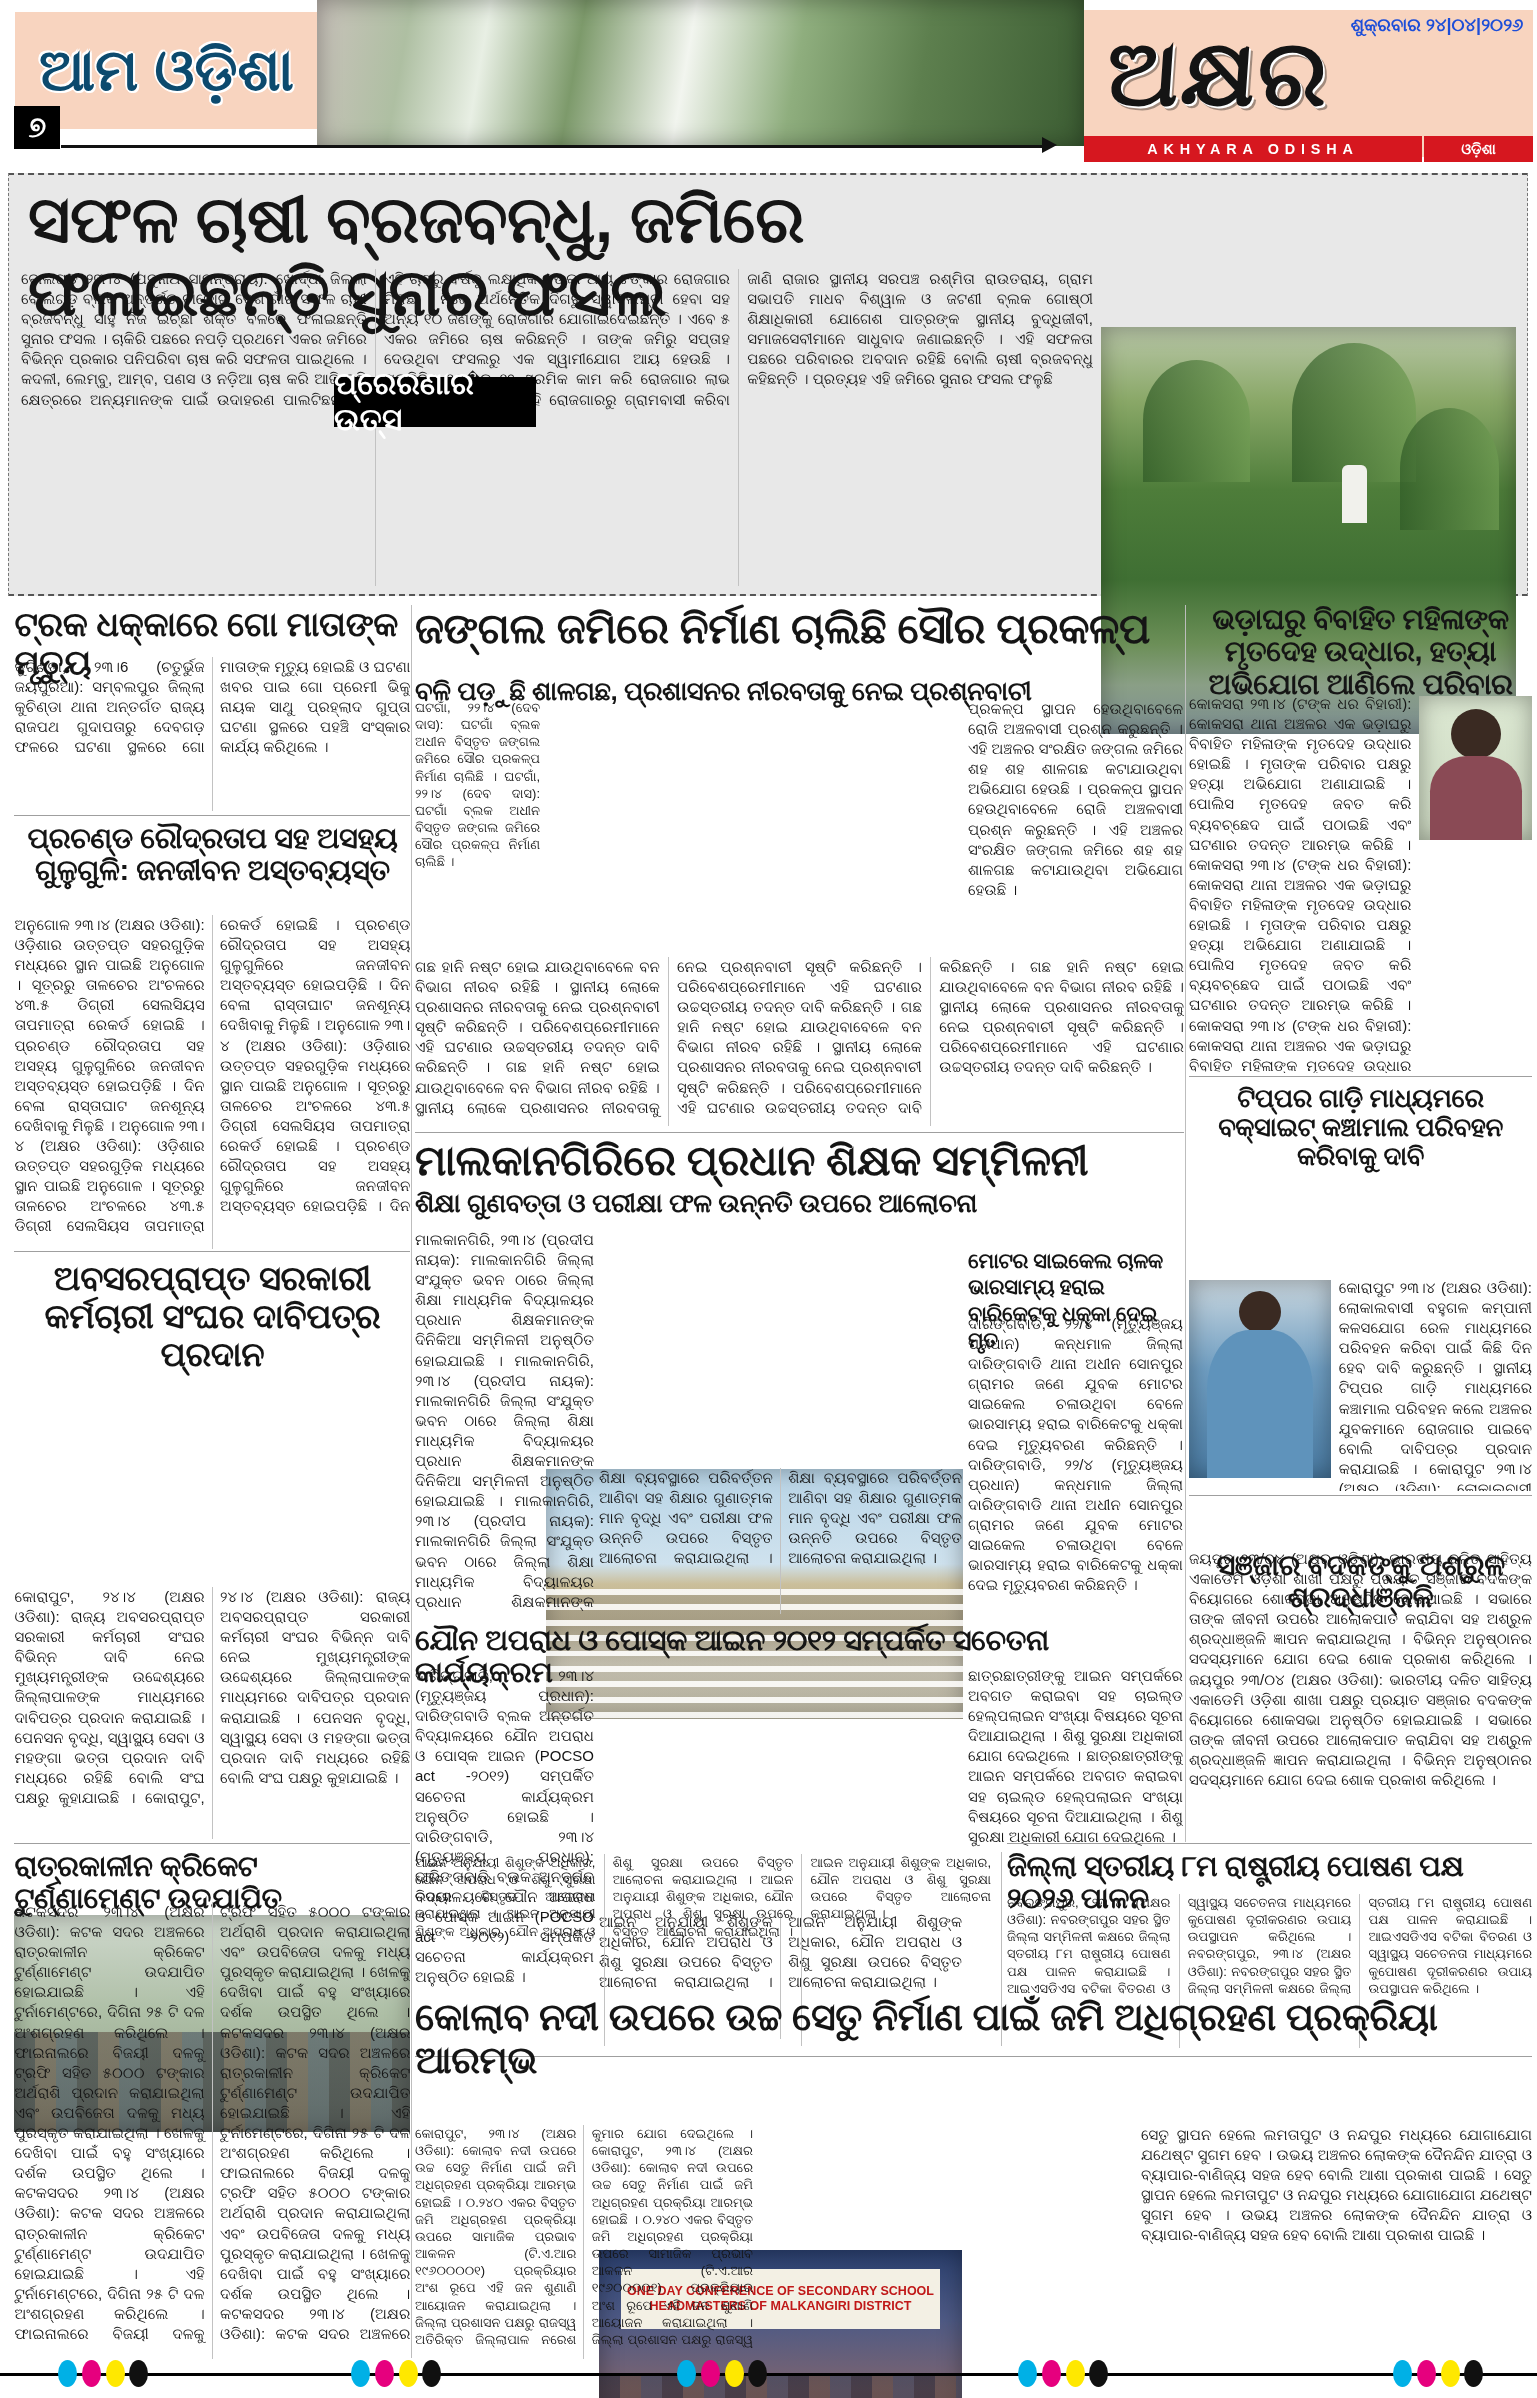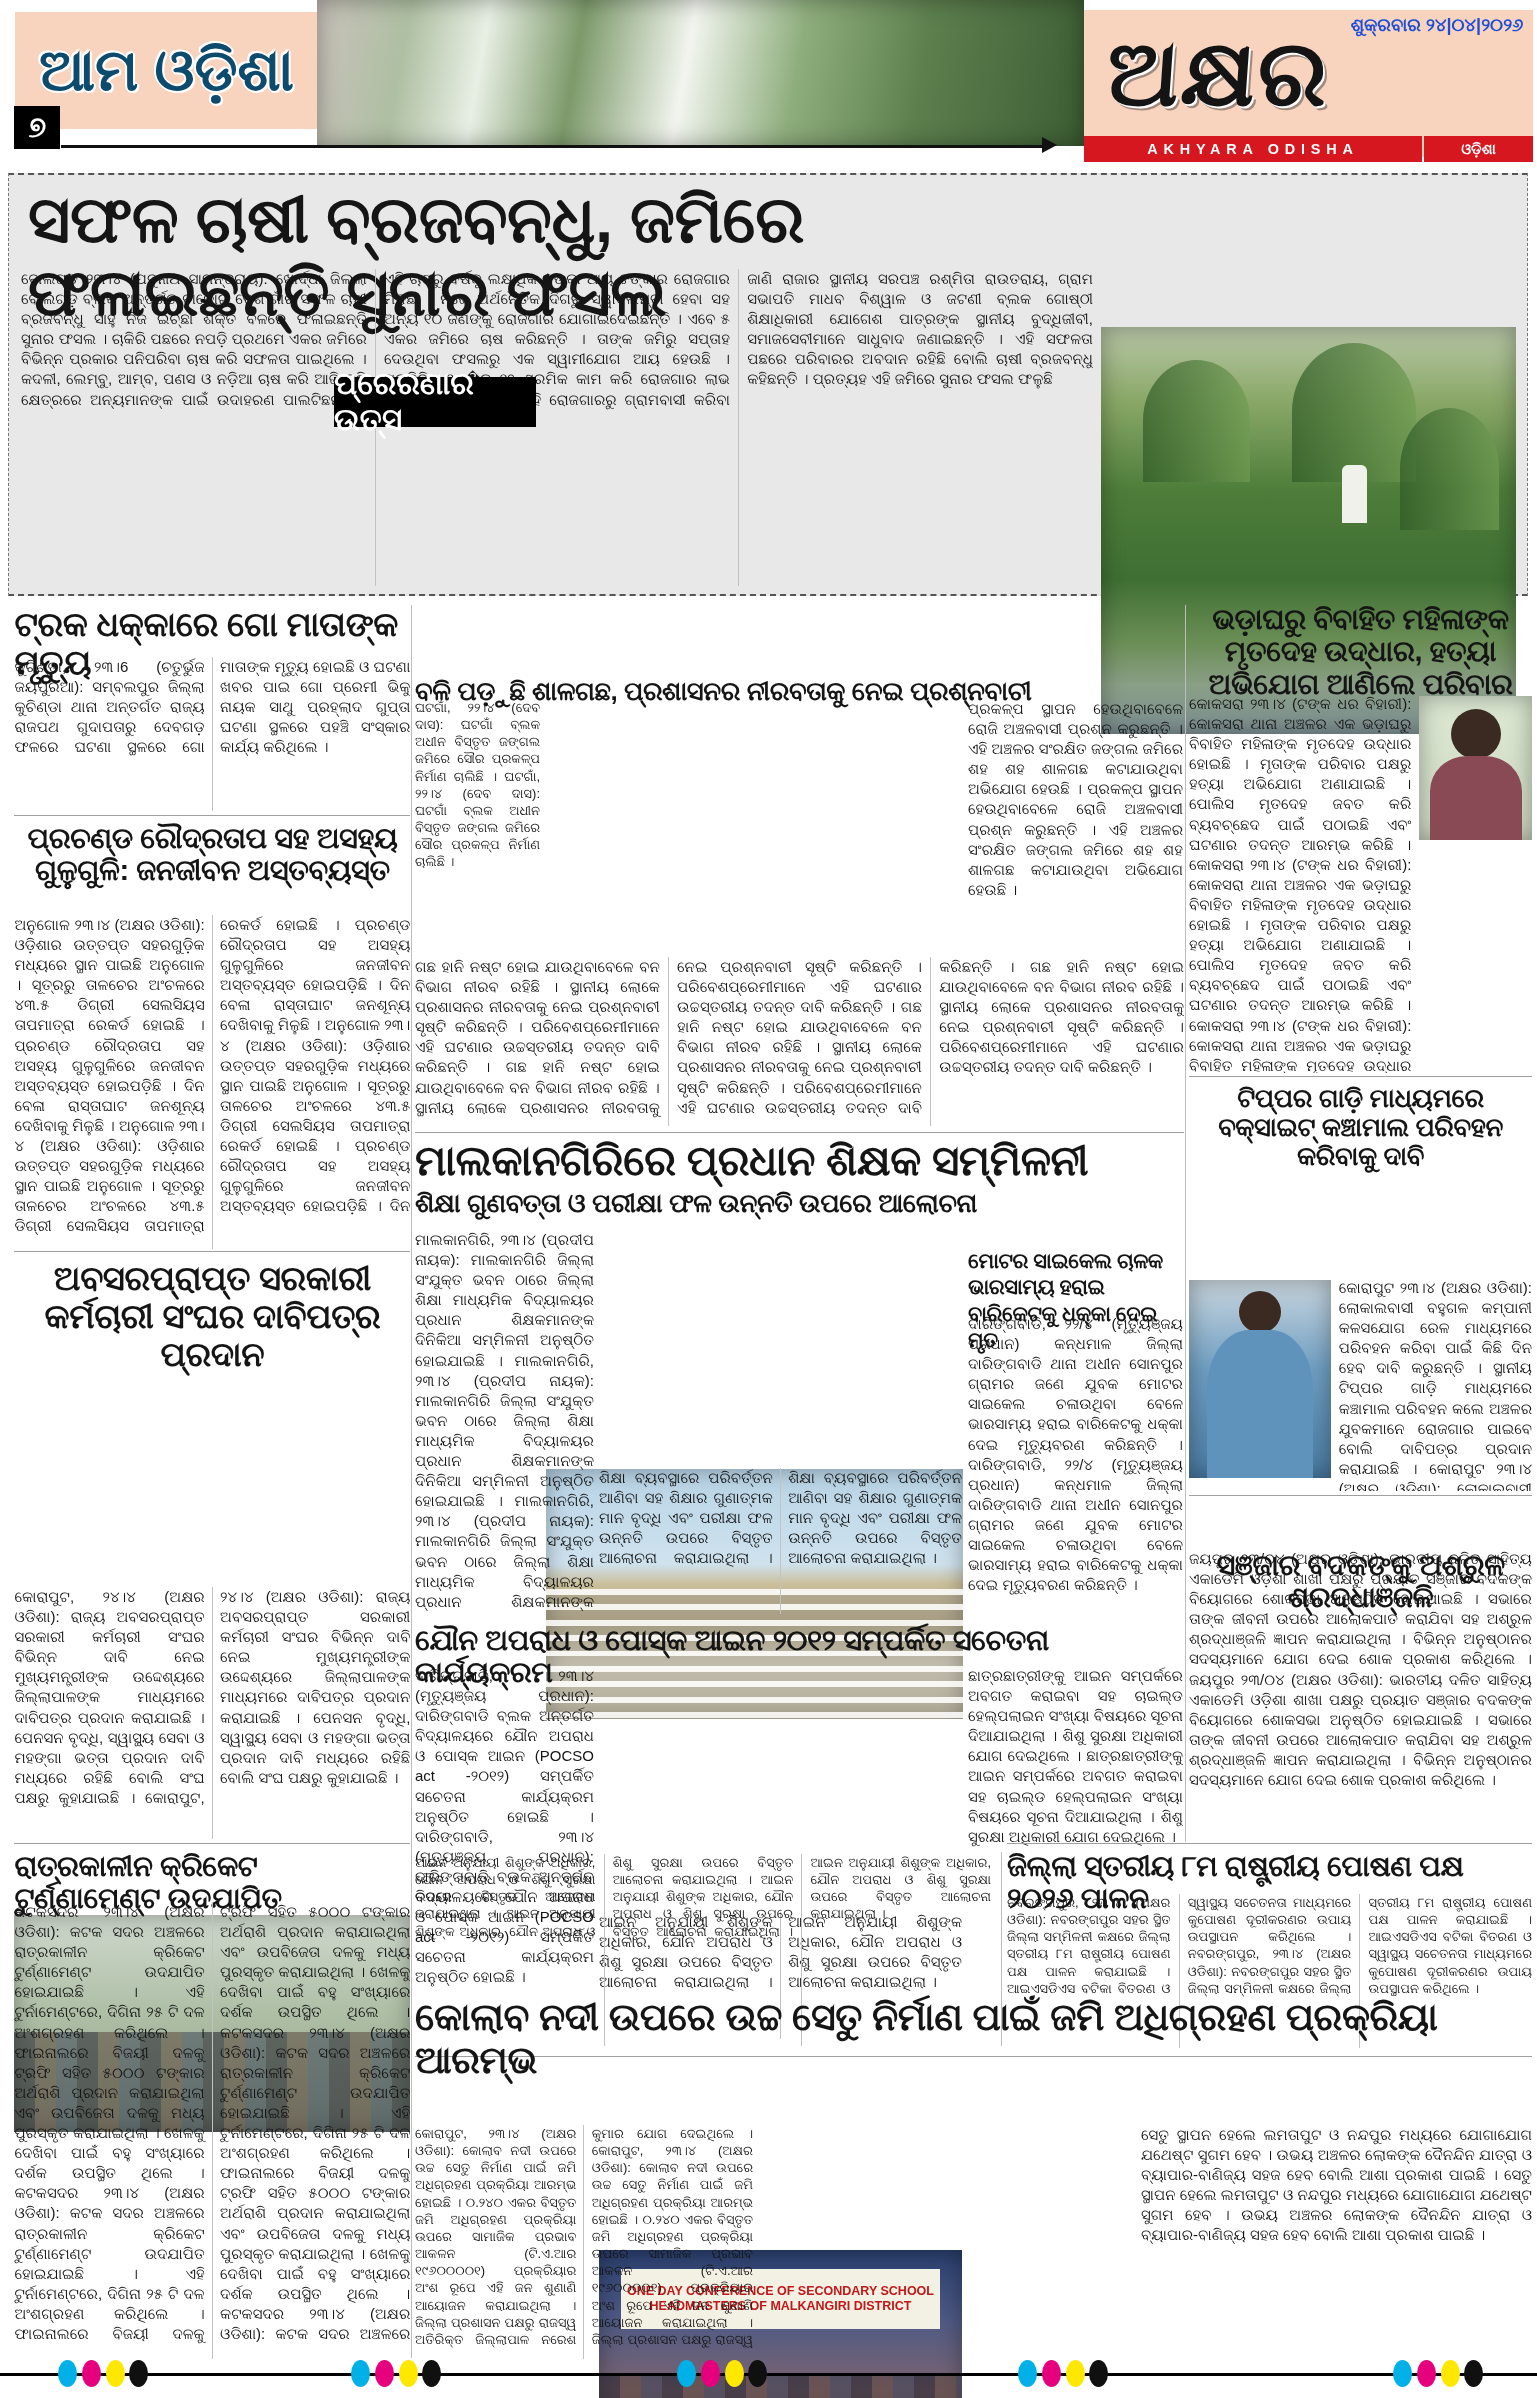--- a/index.html
+++ b/index.html
@@ -113,20 +113,21 @@
   <div class="abs hl h-lg center" style="left:14.4px;top:1259px;width:396px;">ଅବସରପ୍ରାପ୍ତ ସରକାରୀ କର୍ମଚାରୀ ସଂଘର ଦାବିପତ୍ର ପ୍ରଦାନ</div>
   <div class="abs photo" id="photo-retired" style="left:14.4px;top:1362px;width:396px;height:217px;">
     <div class="crowd"></div>
   </div>
   <div class="abs body-txt just cols2" style="left:14.4px;top:1587px;width:396px;height:252px;">କୋରାପୁଟ, ୨୪।୪ (ଅକ୍ଷର ଓଡିଶା): ରାଜ୍ୟ ଅବସରପ୍ରାପ୍ତ ସରକାରୀ କର୍ମଚାରୀ ସଂଘର ବିଭିନ୍ନ ଦାବି ନେଇ ମୁଖ୍ୟମନ୍ତ୍ରୀଙ୍କ ଉଦ୍ଦେଶ୍ୟରେ ଜିଲ୍ଲାପାଳଙ୍କ ମାଧ୍ୟମରେ ଦାବିପତ୍ର ପ୍ରଦାନ କରାଯାଇଛି । ପେନସନ ବୃଦ୍ଧି, ସ୍ୱାସ୍ଥ୍ୟ ସେବା ଓ ମହଙ୍ଗା ଭତ୍ତା ପ୍ରଦାନ ଦାବି ମଧ୍ୟରେ ରହିଛି ବୋଲି ସଂଘ ପକ୍ଷରୁ କୁହାଯାଇଛି । କୋରାପୁଟ, ୨୪।୪ (ଅକ୍ଷର ଓଡିଶା): ରାଜ୍ୟ ଅବସରପ୍ରାପ୍ତ ସରକାରୀ କର୍ମଚାରୀ ସଂଘର ବିଭିନ୍ନ ଦାବି ନେଇ ମୁଖ୍ୟମନ୍ତ୍ରୀଙ୍କ ଉଦ୍ଦେଶ୍ୟରେ ଜିଲ୍ଲାପାଳଙ୍କ ମାଧ୍ୟମରେ ଦାବିପତ୍ର ପ୍ରଦାନ କରାଯାଇଛି । ପେନସନ ବୃଦ୍ଧି, ସ୍ୱାସ୍ଥ୍ୟ ସେବା ଓ ମହଙ୍ଗା ଭତ୍ତା ପ୍ରଦାନ ଦାବି ମଧ୍ୟରେ ରହିଛି ବୋଲି ସଂଘ ପକ୍ଷରୁ କୁହାଯାଇଛି ।</div>
   <div class="abs hrule" style="left:14.4px;top:1843px;width:396px;"></div>
 
   <div class="abs hl h-md" style="left:14.4px;top:1850px;width:396px;">ରାତ୍ରକାଳୀନ କ୍ରିକେଟ ଟୁର୍ଣ୍ଣାମେଣ୍ଟ ଉଦଯାପିତ</div>
   <div class="abs body-txt just cols2" style="left:14.4px;top:1902px;width:396px;height:457px;">କଟକସଦର ୨୩।୪ (ଅକ୍ଷର ଓଡିଶା): କଟକ ସଦର ଅଞ୍ଚଳରେ ରାତ୍ରକାଳୀନ କ୍ରିକେଟ ଟୁର୍ଣ୍ଣାମେଣ୍ଟ ଉଦଯାପିତ ହୋଇଯାଇଛି । ଏହି ଟୁର୍ନାମେଣ୍ଟରେ, ଦିଗିନା ୨୫ ଟି ଦଳ ଅଂଶଗ୍ରହଣ କରିଥିଲେ । ଫାଇନାଲରେ ବିଜୟୀ ଦଳକୁ ଟ୍ରଫି ସହିତ ୫୦୦୦ ଟଙ୍କାର ଅର୍ଥରାଶି ପ୍ରଦାନ କରାଯାଇଥିଲା ଏବଂ ଉପବିଜେତା ଦଳକୁ ମଧ୍ୟ ପୁରସ୍କୃତ କରାଯାଇଥିଲା । ଖେଳକୁ ଦେଖିବା ପାଇଁ ବହୁ ସଂଖ୍ୟାରେ ଦର୍ଶକ ଉପସ୍ଥିତ ଥିଲେ । କଟକସଦର ୨୩।୪ (ଅକ୍ଷର ଓଡିଶା): କଟକ ସଦର ଅଞ୍ଚଳରେ ରାତ୍ରକାଳୀନ କ୍ରିକେଟ ଟୁର୍ଣ୍ଣାମେଣ୍ଟ ଉଦଯାପିତ ହୋଇଯାଇଛି । ଏହି ଟୁର୍ନାମେଣ୍ଟରେ, ଦିଗିନା ୨୫ ଟି ଦଳ ଅଂଶଗ୍ରହଣ କରିଥିଲେ । ଫାଇନାଲରେ ବିଜୟୀ ଦଳକୁ ଟ୍ରଫି ସହିତ ୫୦୦୦ ଟଙ୍କାର ଅର୍ଥରାଶି ପ୍ରଦାନ କରାଯାଇଥିଲା ଏବଂ ଉପବିଜେତା ଦଳକୁ ମଧ୍ୟ ପୁରସ୍କୃତ କରାଯାଇଥିଲା । ଖେଳକୁ ଦେଖିବା ପାଇଁ ବହୁ ସଂଖ୍ୟାରେ ଦର୍ଶକ ଉପସ୍ଥିତ ଥିଲେ । କଟକସଦର ୨୩।୪ (ଅକ୍ଷର ଓଡିଶା): କଟକ ସଦର ଅଞ୍ଚଳରେ ରାତ୍ରକାଳୀନ କ୍ରିକେଟ ଟୁର୍ଣ୍ଣାମେଣ୍ଟ ଉଦଯାପିତ ହୋଇଯାଇଛି । ଏହି ଟୁର୍ନାମେଣ୍ଟରେ, ଦିଗିନା ୨୫ ଟି ଦଳ ଅଂଶଗ୍ରହଣ କରିଥିଲେ । ଫାଇନାଲରେ ବିଜୟୀ ଦଳକୁ ଟ୍ରଫି ସହିତ ୫୦୦୦ ଟଙ୍କାର ଅର୍ଥରାଶି ପ୍ରଦାନ କରାଯାଇଥିଲା ଏବଂ ଉପବିଜେତା ଦଳକୁ ମଧ୍ୟ ପୁରସ୍କୃତ କରାଯାଇଥିଲା । ଖେଳକୁ ଦେଖିବା ପାଇଁ ବହୁ ସଂଖ୍ୟାରେ ଦର୍ଶକ ଉପସ୍ଥିତ ଥିଲେ । କଟକସଦର ୨୩।୪ (ଅକ୍ଷର ଓଡିଶା): କଟକ ସଦର ଅଞ୍ଚଳରେ ରାତ୍ରକାଳୀନ କ୍ରିକେଟ ଟୁର୍ଣ୍ଣାମେଣ୍ଟ ଉଦଯାପିତ ହୋଇଯାଇଛି । ଏହି ଟୁର୍ନାମେଣ୍ଟରେ, ଦିଗିନା ୨୫ ଟି ଦଳ ଅଂଶଗ୍ରହଣ କରିଥିଲେ । ଫାଇନାଲରେ ବିଜୟୀ ଦଳକୁ ଟ୍ରଫି ସହିତ ୫୦୦୦ ଟଙ୍କାର ଅର୍ଥରାଶି ପ୍ରଦାନ କରାଯାଇଥିଲା ଏବଂ ଉପବିଜେତା ଦଳକୁ ମଧ୍ୟ ପୁରସ୍କୃତ କରାଯାଇଥିଲା । ଖେଳକୁ ଦେଖିବା ପାଇଁ ବହୁ ସଂଖ୍ୟାରେ ଦର୍ଶକ ଉପସ୍ଥିତ ଥିଲେ ।</div>
 
+  <div class="abs hl h-xl" style="left:415px;top:605px;width:769px;">ଜଙ୍ଗଲ ଜମିରେ ନିର୍ମାଣ ଚାଲିଛି ସୌର ପ୍ରକଳ୍ପ</div>
   <div class="abs hl h-sm" style="left:415px;top:659px;width:769px;margin-top:18px;">ବଳି ପଡ଼ୁଛି ଶାଳଗଛ, ପ୍ରଶାସନର ନୀରବତାକୁ ନେଇ ପ୍ରଶ୍ନବାଚୀ</div>
   <div class="abs body-sm just" style="left:415px;top:699px;width:125px;height:250px;">ଘଟଗାଁ, ୨୨।୪ (ଦେବ ଦାସ): ଘଟଗାଁ ବ୍ଲକ ଅଧୀନ ବିସ୍ତୃତ ଜଙ୍ଗଲ ଜମିରେ ସୌର ପ୍ରକଳ୍ପ ନିର୍ମାଣ ଚାଲିଛି । ଘଟଗାଁ, ୨୨।୪ (ଦେବ ଦାସ): ଘଟଗାଁ ବ୍ଲକ ଅଧୀନ ବିସ୍ତୃତ ଜଙ୍ଗଲ ଜମିରେ ସୌର ପ୍ରକଳ୍ପ ନିର୍ମାଣ ଚାଲିଛି ।</div>
   <div class="abs photo" id="photo-solar" style="left:546px;top:699px;width:417px;height:250px;">
     <div class="panel-rows"></div>
   </div>
   <div class="abs body-txt just" style="left:968px;top:699px;width:215px;height:250px;">ପ୍ରକଳ୍ପ ସ୍ଥାପନ ହେଉଥିବାବେଳେ ରୋଜି ଅଞ୍ଚଳବାସୀ ପ୍ରଶ୍ନ କରୁଛନ୍ତି । ଏହି ଅଞ୍ଚଳର ସଂରକ୍ଷିତ ଜଙ୍ଗଲ ଜମିରେ ଶହ ଶହ ଶାଳଗଛ କଟାଯାଉଥିବା ଅଭିଯୋଗ ହେଉଛି । ପ୍ରକଳ୍ପ ସ୍ଥାପନ ହେଉଥିବାବେଳେ ରୋଜି ଅଞ୍ଚଳବାସୀ ପ୍ରଶ୍ନ କରୁଛନ୍ତି । ଏହି ଅଞ୍ଚଳର ସଂରକ୍ଷିତ ଜଙ୍ଗଲ ଜମିରେ ଶହ ଶହ ଶାଳଗଛ କଟାଯାଉଥିବା ଅଭିଯୋଗ ହେଉଛି ।</div>
   <div class="abs body-txt just cols3" style="left:415px;top:957px;width:769px;height:169px;">ଗଛ ହାନି ନଷ୍ଟ ହୋଇ ଯାଉଥିବାବେଳେ ବନ ବିଭାଗ ନୀରବ ରହିଛି । ସ୍ଥାନୀୟ ଲୋକେ ପ୍ରଶାସନର ନୀରବତାକୁ ନେଇ ପ୍ରଶ୍ନବାଚୀ ସୃଷ୍ଟି କରିଛନ୍ତି । ପରିବେଶପ୍ରେମୀମାନେ ଏହି ଘଟଣାର ଉଚ୍ଚସ୍ତରୀୟ ତଦନ୍ତ ଦାବି କରିଛନ୍ତି । ଗଛ ହାନି ନଷ୍ଟ ହୋଇ ଯାଉଥିବାବେଳେ ବନ ବିଭାଗ ନୀରବ ରହିଛି । ସ୍ଥାନୀୟ ଲୋକେ ପ୍ରଶାସନର ନୀରବତାକୁ ନେଇ ପ୍ରଶ୍ନବାଚୀ ସୃଷ୍ଟି କରିଛନ୍ତି । ପରିବେଶପ୍ରେମୀମାନେ ଏହି ଘଟଣାର ଉଚ୍ଚସ୍ତରୀୟ ତଦନ୍ତ ଦାବି କରିଛନ୍ତି । ଗଛ ହାନି ନଷ୍ଟ ହୋଇ ଯାଉଥିବାବେଳେ ବନ ବିଭାଗ ନୀରବ ରହିଛି । ସ୍ଥାନୀୟ ଲୋକେ ପ୍ରଶାସନର ନୀରବତାକୁ ନେଇ ପ୍ରଶ୍ନବାଚୀ ସୃଷ୍ଟି କରିଛନ୍ତି । ପରିବେଶପ୍ରେମୀମାନେ ଏହି ଘଟଣାର ଉଚ୍ଚସ୍ତରୀୟ ତଦନ୍ତ ଦାବି କରିଛନ୍ତି । ଗଛ ହାନି ନଷ୍ଟ ହୋଇ ଯାଉଥିବାବେଳେ ବନ ବିଭାଗ ନୀରବ ରହିଛି । ସ୍ଥାନୀୟ ଲୋକେ ପ୍ରଶାସନର ନୀରବତାକୁ ନେଇ ପ୍ରଶ୍ନବାଚୀ ସୃଷ୍ଟି କରିଛନ୍ତି । ପରିବେଶପ୍ରେମୀମାନେ ଏହି ଘଟଣାର ଉଚ୍ଚସ୍ତରୀୟ ତଦନ୍ତ ଦାବି କରିଛନ୍ତି ।</div>
   <div class="abs hrule" style="left:415px;top:1132px;width:769px;"></div>
 
   <div class="abs hl h-xl" style="left:415px;top:1137px;width:769px;">ମାଲକାନଗିରିରେ ପ୍ରଧାନ ଶିକ୍ଷକ ସମ୍ମିଳନୀ</div>

